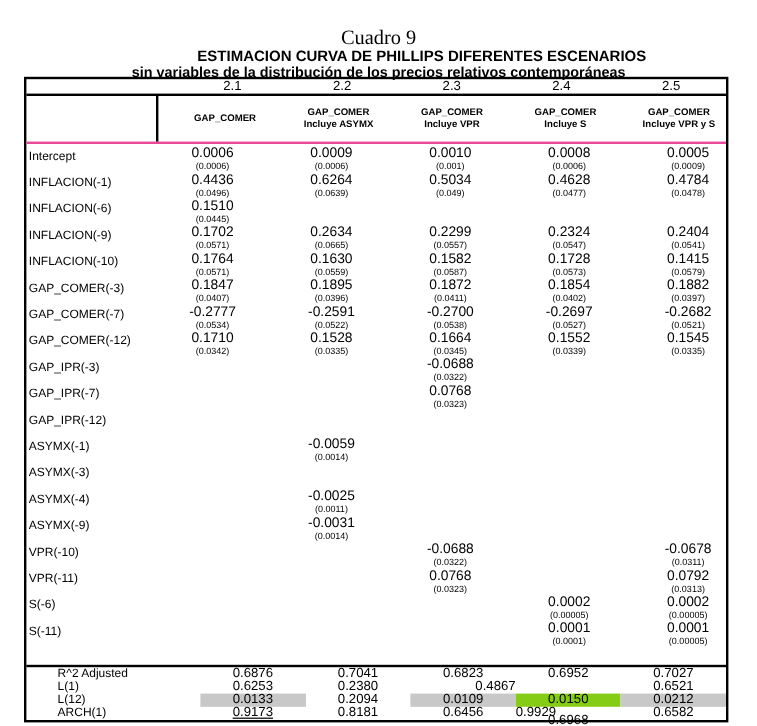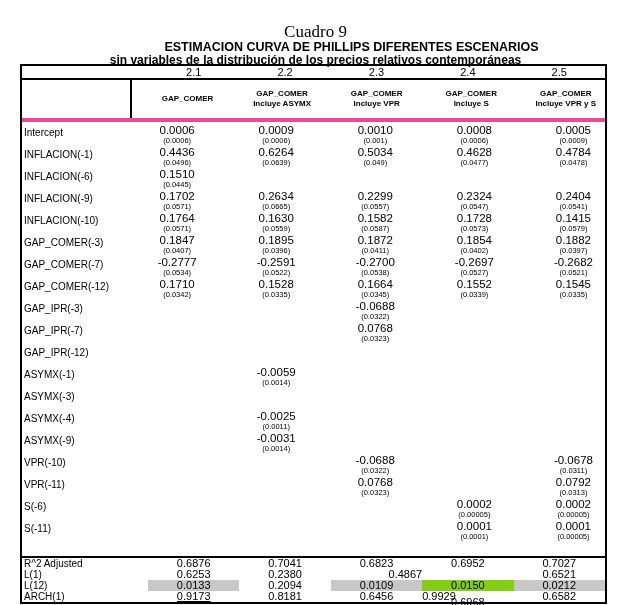--- a/index.html
+++ b/index.html
@@ -3,30 +3,30 @@
 <meta charset="utf-8">
 <style>
   body { margin:0; background:#fff; width:631px; height:605px; position:relative; font-family:"Liberation Sans", sans-serif; color:#000; overflow:hidden; }
   .title { position:absolute; top:22px; left:0; width:631px; text-align:center; font-family:"Liberation Serif", serif; font-size:17px; }
   .subtitle1 { position:absolute; top:40px; left:0; width:631px; text-align:center; font-weight:bold; font-size:12.5px;margin-left:36px; }
   .subtitle2 { position:absolute; top:53px; left:0; width:631px; text-align:center; font-weight:bold; font-size:12px; }
   .tbl { position:absolute; left:20px; top:64px; width:583px; border:2px solid #000; border-right-width:2px; }
   .numrow { display:flex; height:12px; border-bottom:2px solid #000; font-size:11px; line-height:12px; }
   .numrow .lab { width:126px; }
   .col { width:91.4px; text-align:center; }
-  .hdrrow { display:flex; height:38px; border-bottom:4px solid #ec4899;gap:16px; }
+  .hdrrow { display:flex; height:38px; border-bottom:2px solid #ec4899;gap:16px; }
   .hdrrow .lab { width:126px; border-right:2px solid #000; }
   .hdrrow .col { font-size:8px; font-weight:bold; display:flex; flex-direction:column; justify-content:center; line-height:10px; }
   .body { padding-top:2px; height:432px; border-bottom:2px solid #000; }
   .row { display:flex; align-items:flex-start;gap:36px; }
   .row .lab { width:126px; font-size:10px; padding-left:2px; box-sizing:border-box; padding-top:3px; }
   .cell { width:91.4px; text-align:center; }
   .coef { font-size:11.5px; line-height:12px; display:block; height:12px; }
   .se { font-size:7.5px; line-height:10px; display:block; height:10px; }
-  .stats .srow { display:flex; height:11px; font-size:11px; line-height:11px; }
+  .stats .srow { display:flex; height:11px; font-size:11px; line-height:11px;padding-left:24px; }
   .stats .srow .lab { width:126px; font-size:10px; padding-left:2px; box-sizing:border-box; }
   .stats .cell { width:91.4px; }
   .gray { background:#c8c8c8; }
 </style>
 </head>
 <body>
 
 <div class="title">Cuadro 9</div>
 <div class="subtitle1">ESTIMACION CURVA DE PHILLIPS DIFERENTES ESCENARIOS</div>
 <div class="subtitle2">sin variables de la distribución de los precios relativos contemporáneas</div>

